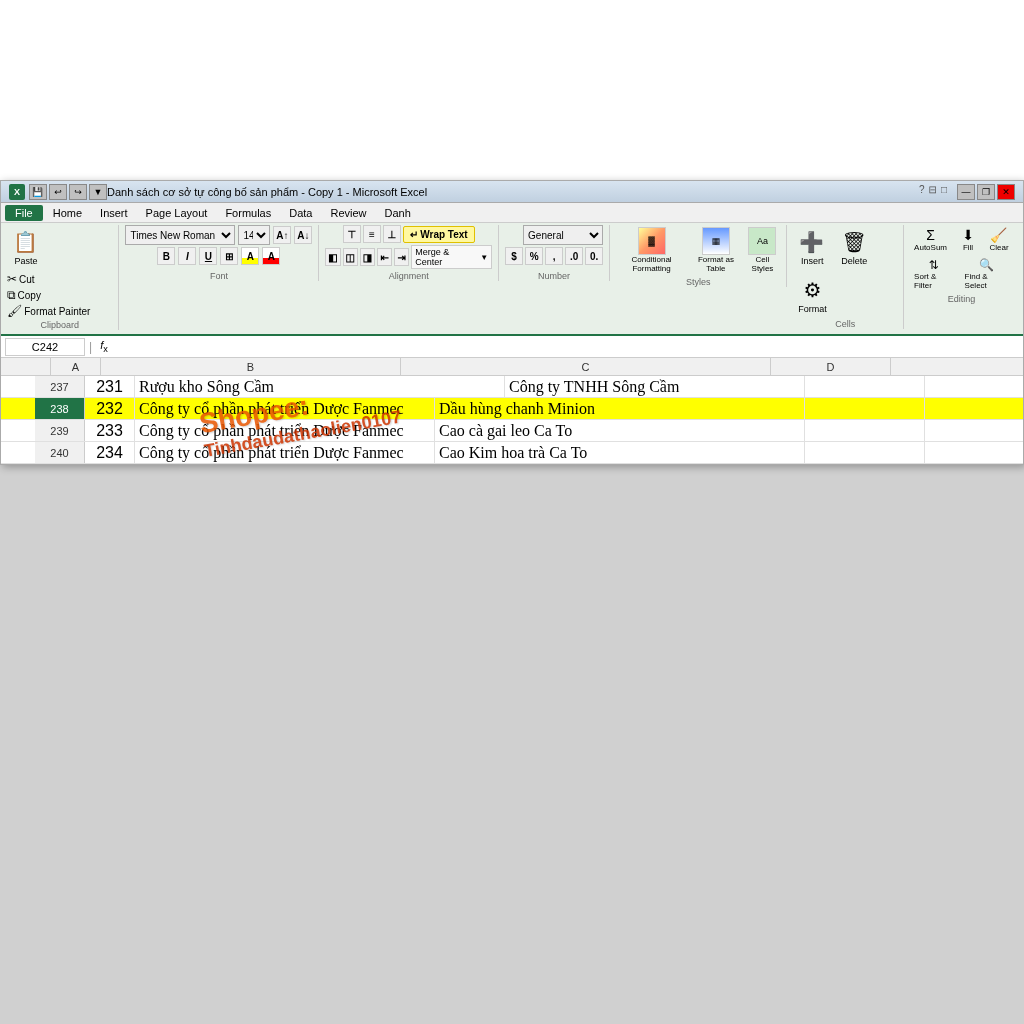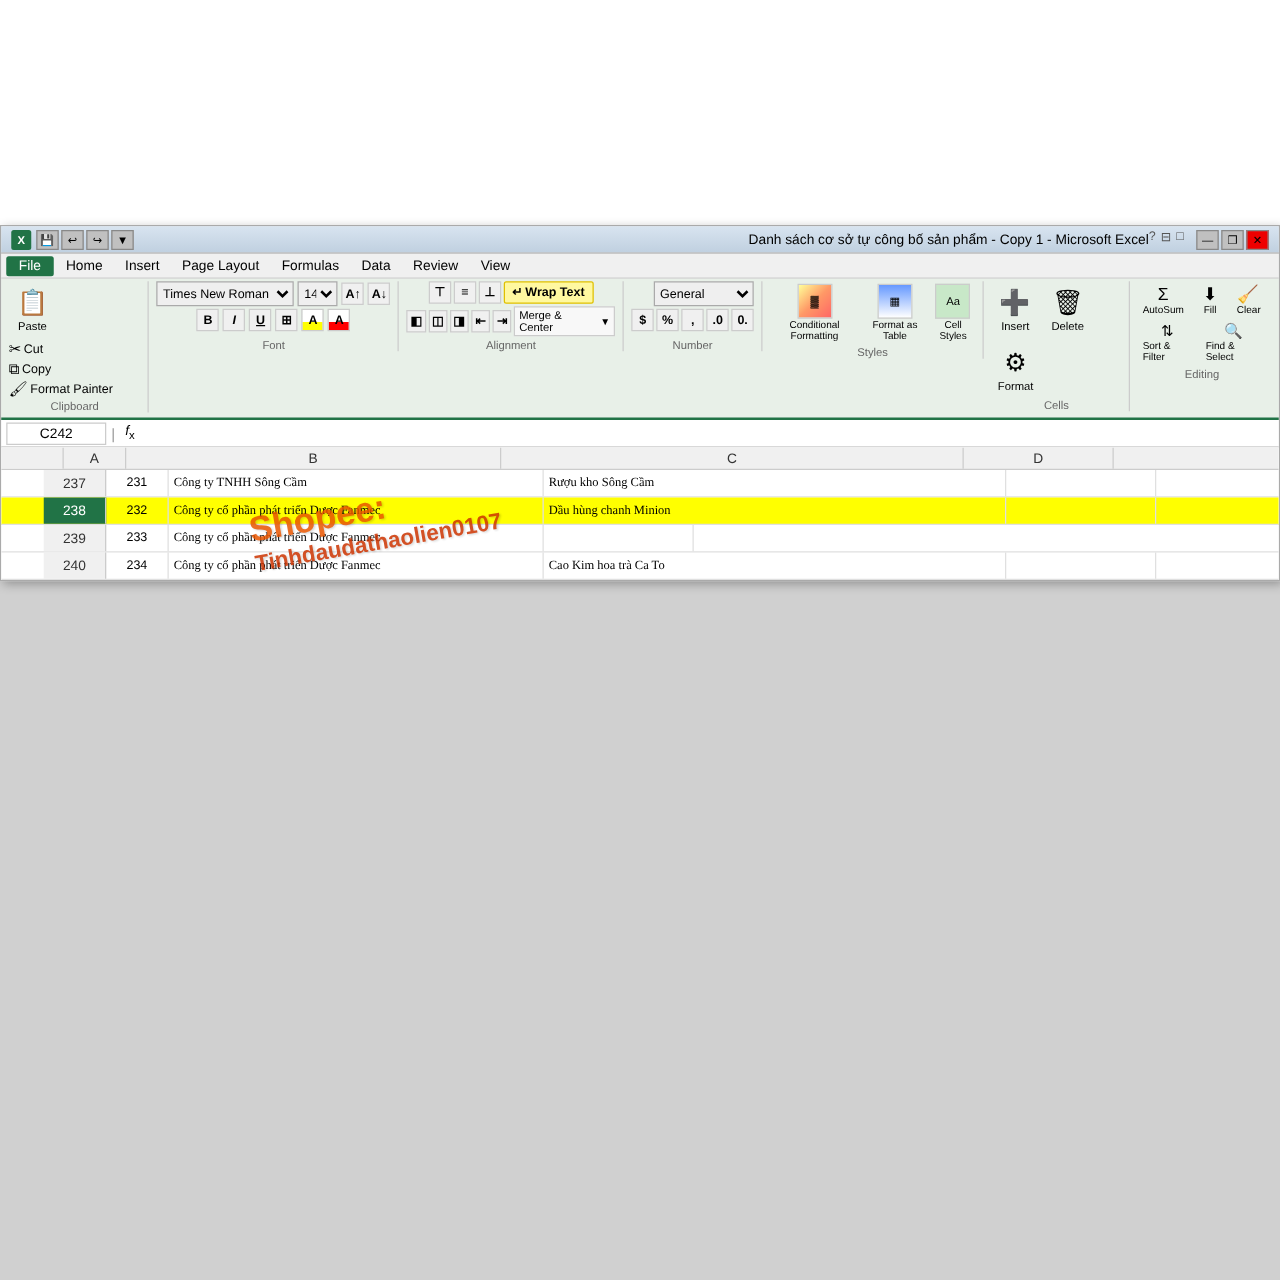--- a/index.html
+++ b/index.html
@@ -31,21 +31,21 @@
       display: flex;
       align-items: center;
       justify-content: space-between;
       padding: 0 8px;
       border-bottom: 1px solid #aaa;
     }
     .title-bar-text {
       font-size: 11px;
       color: #000;
       flex: 1;
-      text-align: right;
+      text-align: left;
     }
     .title-bar-controls {
       display: flex;
       gap: 2px;
     }
     .title-btn {
       width: 18px;
       height: 16px;
       background: #c0c0c0;
       border: 1px solid #888;
@@ -273,21 +273,21 @@
     }
     .row-num.active {
       background: #217346;
       color: white;
     }
     .cell {
       border-right: 1px solid #e0e0e0;
       display: flex;
       align-items: center;
       padding: 0 4px;
-      font-size: 10px;
+      font-size: 16px;
       font-family: 'Times New Roman', serif;
       overflow: hidden;
       white-space: nowrap;
     }
     .cell-a { width: 50px; min-width: 50px; text-align: center; justify-content: center; font-family: Arial, sans-serif; }
     .cell-b { width: 300px; min-width: 300px; }
     .cell-c { width: 370px; min-width: 370px; }
     .cell-d { width: 120px; min-width: 120px; }
 
     
@@ -344,21 +344,21 @@
   </div>
 
   <div class="menu-bar">
     <div class="menu-item file-btn">File</div>
     <div class="menu-item">Home</div>
     <div class="menu-item">Insert</div>
     <div class="menu-item">Page Layout</div>
     <div class="menu-item">Formulas</div>
     <div class="menu-item">Data</div>
     <div class="menu-item">Review</div>
-    <div class="menu-item">View</div>
+    <div class="menu-item">Danh</div>
   </div>
 
   <div class="ribbon">
 
     <div class="ribbon-group">
       <div class="ribbon-group-content">
         <div class="ribbon-btn ribbon-btn-large">
           <div class="ribbon-btn-icon">📋</div>
           <span>Paste</span>
         </div>
@@ -529,35 +529,36 @@
       <div class="col-header col-a">A</div>
       <div class="col-header col-b">B</div>
       <div class="col-header col-c">C</div>
       <div class="col-header col-d">D</div>
     </div>
 
     <div class="spreadsheet-rows" id="ss-rows">
     <div class="ss-row">
       <div class="row-num">237</div>
       <div class="cell cell-a">231</div>
+      <div class="cell cell-c">Rượu kho Sông Cầm</div>
       <div class="cell cell-b">Công ty TNHH Sông Cầm</div>
-      <div class="cell cell-c">Rượu kho Sông Cầm</div>
       <div class="cell cell-d"></div>
     </div>
         <div class="ss-row highlighted">
       <div class="row-num active">238</div>
       <div class="cell cell-a">232</div>
       <div class="cell cell-b">Công ty cổ phần phát triển Dược Fanmec</div>
       <div class="cell cell-c">Dầu hùng chanh Minion</div>
       <div class="cell cell-d"></div>
     </div>
         <div class="ss-row">
       <div class="row-num">239</div>
       <div class="cell cell-a">233</div>
       <div class="cell cell-b">Công ty cổ phần phát triển Dược Fanmec</div>
+      <div class="cell cell-c">Cao cà gai leo Ca To</div>
       <div class="cell cell-d"></div>
     </div>
         <div class="ss-row">
       <div class="row-num">240</div>
       <div class="cell cell-a">234</div>
       <div class="cell cell-b">Công ty cổ phần phát triển Dược Fanmec</div>
       <div class="cell cell-c">Cao Kim hoa trà Ca To</div>
       <div class="cell cell-d"></div>
     </div>
       </div>

